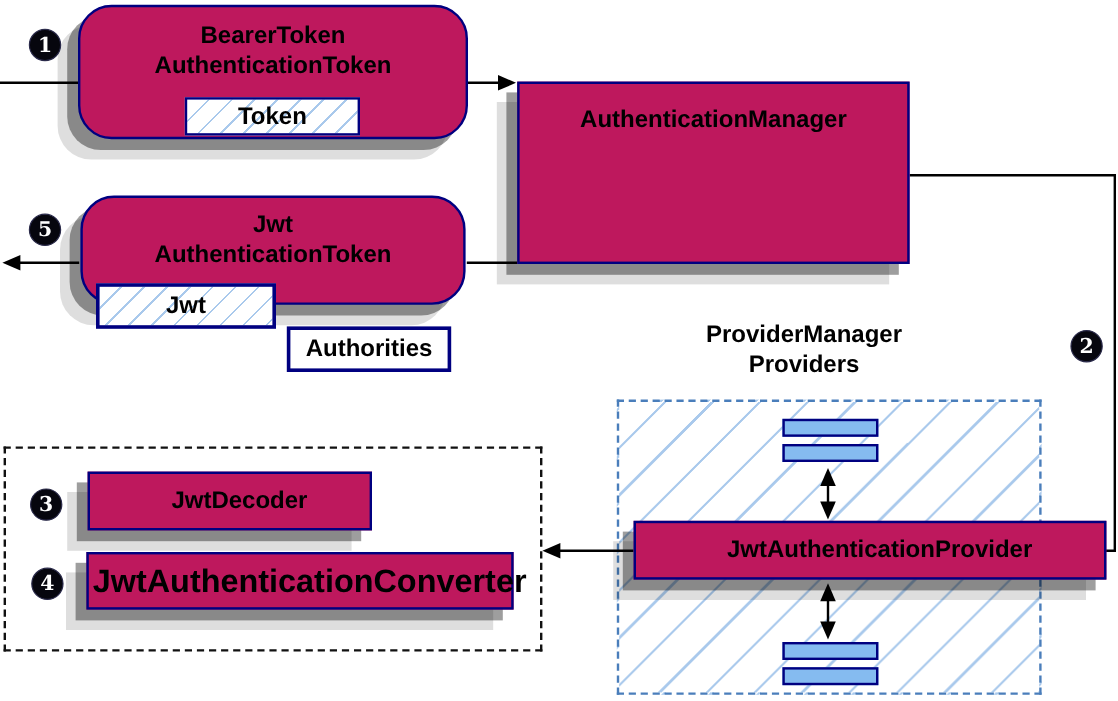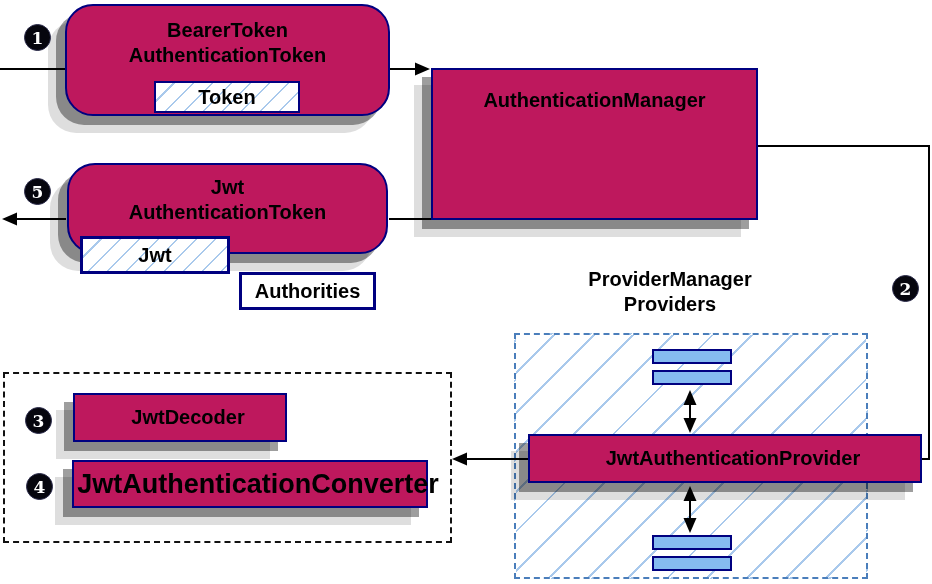--- a/index.html
+++ b/index.html
@@ -114,21 +114,21 @@
 
   <div class="bar z3" style="left:652px; top:349px;"></div>
   <div class="bar z3" style="left:652px; top:370px;"></div>
   <div class="bar z3" style="left:652px; top:535px;"></div>
   <div class="bar z3" style="left:652px; top:556px;"></div>
 
   <div class="node shadow z3 center" style="left:528px; top:434px; width:394px; height:49px; font-size:20px;">
     <span>JwtAuthenticationProvider</span>
   </div>
 
-  <div class="node shadow z3 center" style="left:73px; top:393px; width:214px; height:49px; font-size:20px;">
+  <div class="node shadow z3 center" style="left:73px; top:393px; width:237px; height:49px; font-size:20px;">
     <span>JwtDecoder</span>
   </div>
 
   <div class="node shadow z3 center" style="left:72px; top:460px; width:356px; height:48px; font-size:27px;">
     <span>JwtAuthenticationConverter</span>
   </div>
 
   <div class="badge z4" style="left:24px; top:24px;">
     <span>1</span>
   </div>

